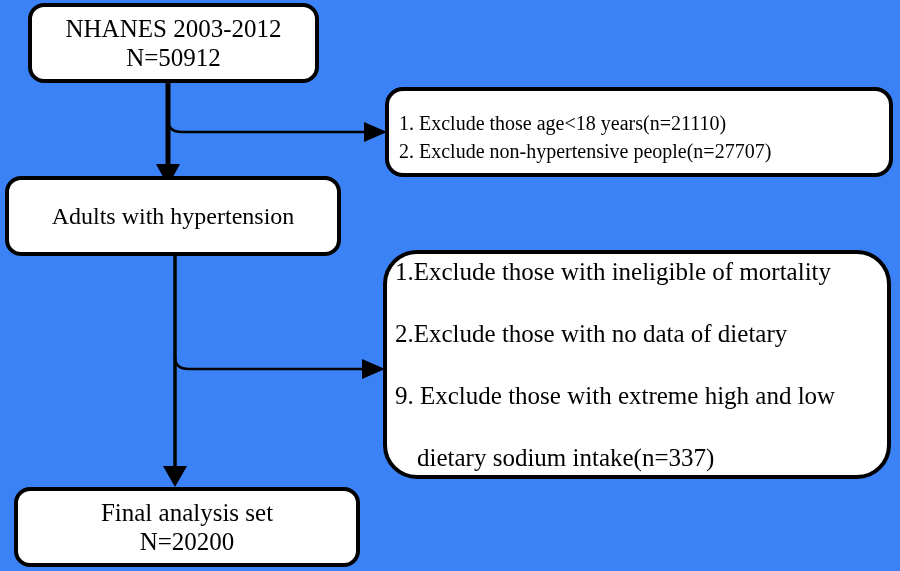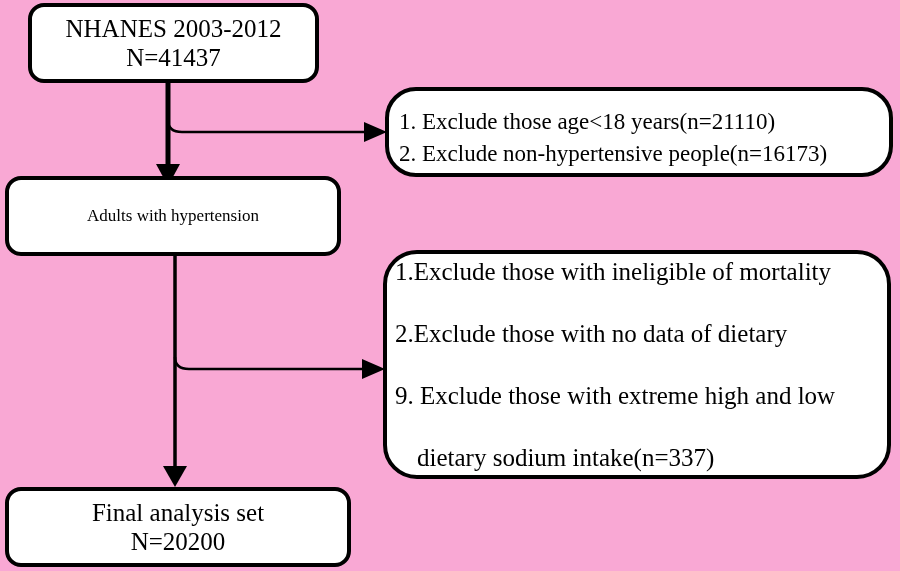--- a/index.html
+++ b/index.html
@@ -4,21 +4,21 @@
 <style>
   html, body {
     margin: 0;
     padding: 0;
     background: #ffffff;
   }
   #flowchart {
     position: relative;
     width: 900px;
     height: 571px;
-    background: #f9a8d4;
+    background: #3b82f6;
     font-family: "Liberation Serif", "DejaVu Serif", serif;
     color: #000000;
     overflow: hidden;
   }
   .node {
     position: absolute;
     box-sizing: border-box;
     border: 4px solid #000000;
     background: #ffffff;
     display: flex;
@@ -40,43 +40,43 @@
     height: 80px;
     border-radius: 16px;
     font-size: 25px;
   }
   #node-adults {
     left: 5px;
     top: 176px;
     width: 336px;
     height: 80px;
     border-radius: 16px;
-    font-size: 17px;
+    font-size: 24px;
   }
   #node-final {
-    left: 5px;
+    left: 14px;
     top: 487px;
     width: 346px;
     height: 80px;
     border-radius: 16px;
     font-size: 25px;
   }
   
   .exclusion {
     align-items: flex-start;
     justify-content: center;
     text-align: left;
   }
   #node-exclusion-1 {
     left: 385px;
     top: 87px;
     width: 508px;
     height: 90px;
-    border-radius: 31px;
-    font-size: 23px;
+    border-radius: 18px;
+    font-size: 20px;
     padding: 12px 8px 0 10px;
   }
   #node-exclusion-1 .line { line-height: 1.38; }
   #node-exclusion-2 {
     left: 383px;
     top: 250px;
     width: 508px;
     height: 229px;
     border-radius: 34px;
     font-size: 25px;
@@ -111,26 +111,26 @@
 
     <line x1="175" y1="256" x2="175" y2="470" stroke="#000000" stroke-width="3.5"></line>
     <polygon points="163,466 187,466 175,487" fill="#000000"></polygon>
 
     <path d="M 175 357 Q 175 369 189 369 L 364 369" fill="none" stroke="#000000" stroke-width="2.5"></path>
     <polygon points="362,359 385,369 362,379" fill="#000000"></polygon>
   </svg>
 
   <div class="node" id="node-cohort">
     <span class="line">NHANES 2003-2012</span>
-    <span class="line">N=41437</span>
+    <span class="line">N=50912</span>
   </div>
 
   <div class="node exclusion" id="node-exclusion-1">
     <span class="line">1. Exclude those age&lt;18 years(n=21110)</span>
-    <span class="line">2. Exclude non-hypertensive people(n=16173)</span>
+    <span class="line">2. Exclude non-hypertensive people(n=27707)</span>
   </div>
 
   <div class="node" id="node-adults">
     <span class="line">Adults with hypertension</span>
   </div>
 
   <div class="node exclusion" id="node-exclusion-2">
     <span class="line">1.Exclude those with ineligible of mortality</span>
     <span class="line">2.Exclude those with no data of dietary</span>
     <span class="line">9. Exclude those with extreme high and low</span>

